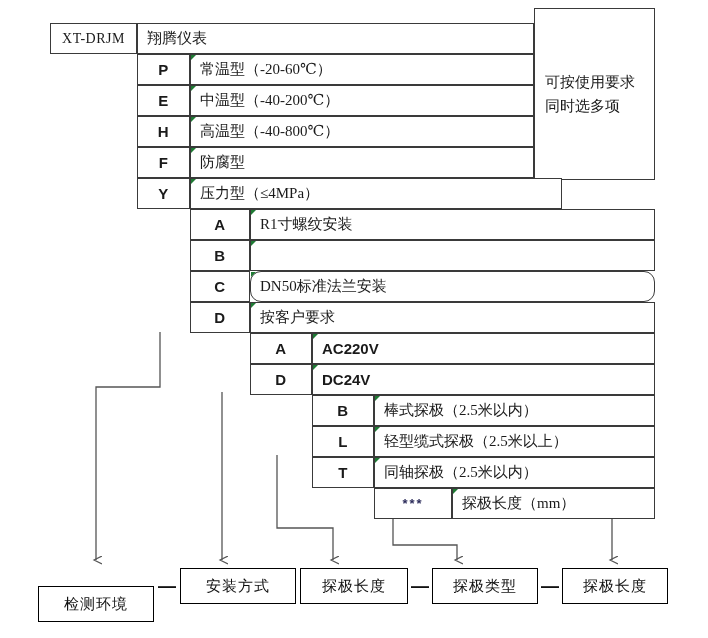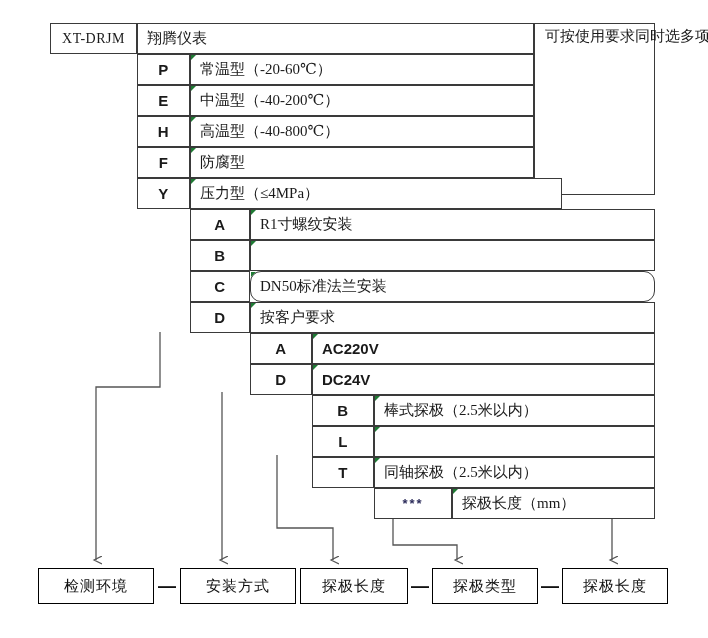--- a/index.html
+++ b/index.html
@@ -146,21 +146,21 @@
 
       <path d="M 423,497 L 423,510 L 612,510 L 612,560"></path>
     </g>
   </svg>
 
   <div>
 
     <div class="cell bordered model" style="left:50px; top:15px; width:87px; height:31px;">XT-DRJM</div>
     <div class="cell bordered desc" style="left:137px; top:15px; width:397px; height:31px;">翔腾仪表</div>
 
-    <div class="cell bordered note" style="left:534px; top:15px; width:121px; height:172px; display:flex; flex-direction:row; justify-content:flex-start; align-items:flex-start;">
+    <div class="cell bordered note" style="left:534px; top:0; width:121px; height:172px; display:flex; flex-direction:column; justify-content:center; align-items:flex-start;">
       <span class="noteline">可按使用要求</span>
       <span class="noteline">同时选多项</span>
     </div>
 
     <div class="cell bordered code" style="left:137px; top:46px; width:53px; height:31px;">P</div>
     <div class="cell bordered desc" style="left:190px; top:46px; width:344px; height:31px;">
       <span class="gmark"></span>
       <span>常温型（-20-60℃）</span>
     </div>
 
@@ -225,37 +225,38 @@
 
     <div class="cell bordered code" style="left:312px; top:387px; width:62px; height:31px;">B</div>
     <div class="cell bordered desc" style="left:374px; top:387px; width:281px; height:31px;">
       <span class="gmark"></span>
       <span>棒式探极（2.5米以内）</span>
     </div>
 
     <div class="cell bordered code" style="left:312px; top:418px; width:62px; height:31px;">L</div>
     <div class="cell bordered desc" style="left:374px; top:418px; width:281px; height:31px;">
       <span class="gmark"></span>
+      <span>轻型缆式探极（2.5米以上）</span>
     </div>
 
     <div class="cell bordered code" style="left:312px; top:449px; width:62px; height:31px;">T</div>
     <div class="cell bordered desc" style="left:374px; top:449px; width:281px; height:31px;">
       <span class="gmark"></span>
       <span>同轴探极（2.5米以内）</span>
     </div>
 
     <div class="cell bordered stars" style="left:374px; top:480px; width:78px; height:31px;">***</div>
     <div class="cell bordered desc" style="left:452px; top:480px; width:203px; height:31px;">
       <span class="gmark"></span>
       <span>探极长度（mm）</span>
     </div>
   </div>
 
   <div>
-    <div class="termbox" style="left:38px; top:568px; width:116px; height:36px;">检测环境</div>
+    <div class="termbox" style="left:38px; top:586px; width:116px; height:36px;">检测环境</div>
     <div class="dash" style="left:154px; top:568px; width:26px; height:36px;">—</div>
 
     <div class="termbox" style="left:180px; top:568px; width:116px; height:36px;">安装方式</div>
     <div class="dash" style="left:296px; top:568px; width:26px; height:36px;">—</div>
 
     <div class="termbox" style="left:300px; top:568px; width:108px; height:36px;">探极长度</div>
     <div class="dash" style="left:408px; top:568px; width:24px; height:36px;">—</div>
 
     <div class="termbox" style="left:432px; top:568px; width:106px; height:36px;">探极类型</div>
     <div class="dash" style="left:538px; top:568px; width:24px; height:36px;">—</div>

